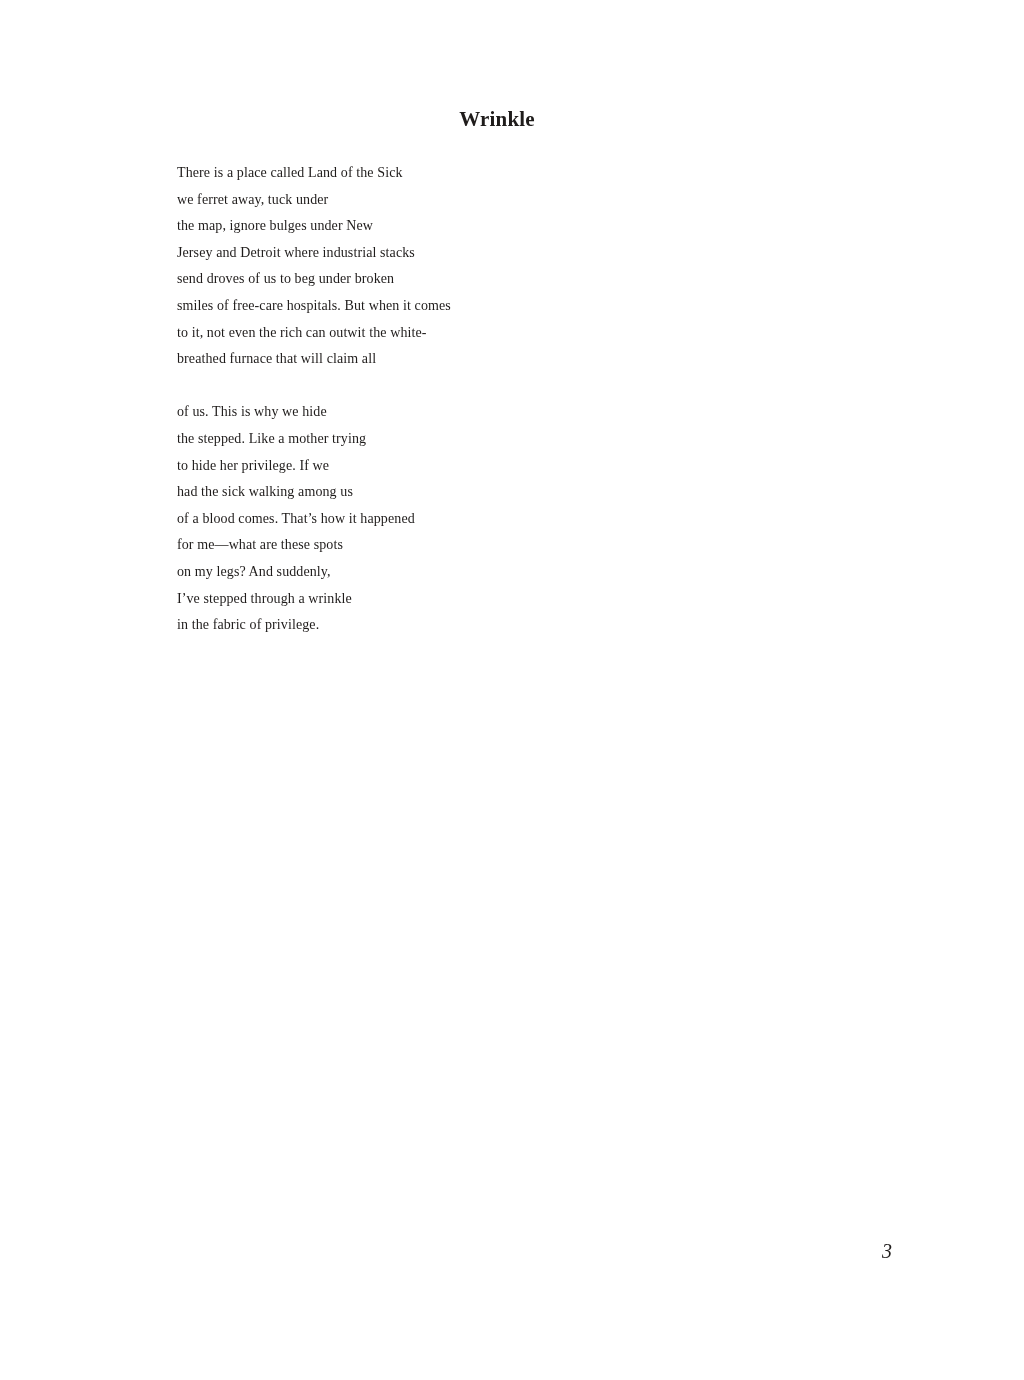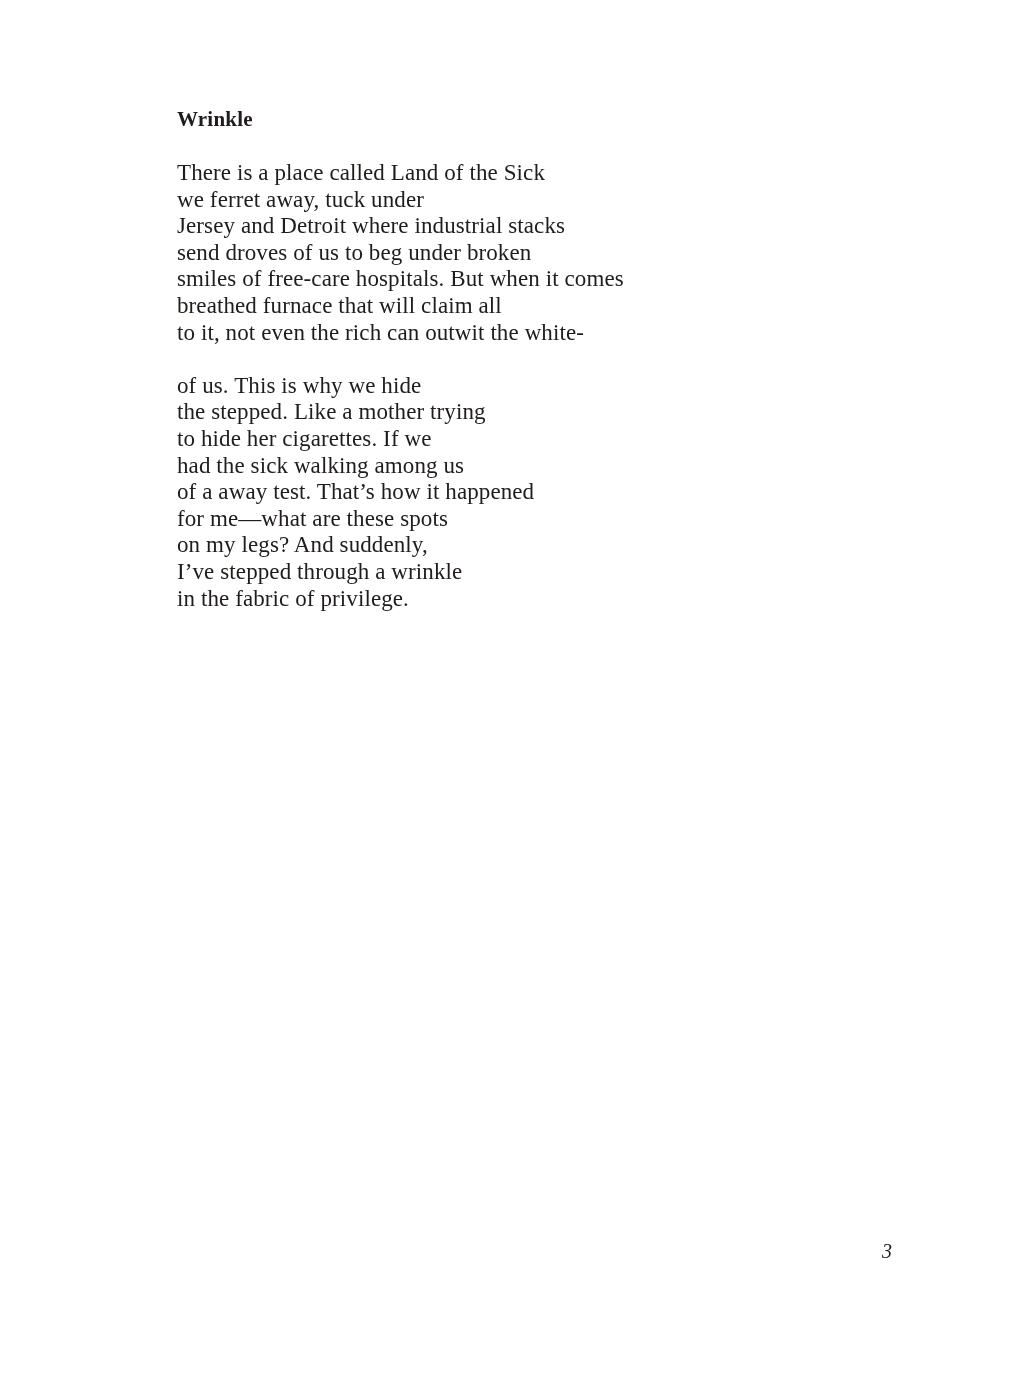--- a/index.html
+++ b/index.html
@@ -22,26 +22,27 @@
     left: 177px;
     top: 106px;
     width: 640px;
   }
   .title {
     font-size: 21px;
     font-weight: bold;
     letter-spacing: 0.2px;
     line-height: 26px;
     margin-bottom: 28px;
+    text-align: center;
   }
   .stanza {
     margin-bottom: 26.6px;
   }
   .line {
-    font-size: 23px;
+    font-size: 14px;
     line-height: 26.6px;
     white-space: pre;
     letter-spacing: 0.1px;
   }
   .page-number {
     position: absolute;
     left: 882px;
     top: 1240px;
     font-size: 20px;
     font-style: italic;
@@ -51,33 +52,34 @@
 </head>
 <body>
 
 <div class="page">
   <div class="content">
     <h1 class="title">Wrinkle</h1>
 
     <div class="stanza">
       <div class="line">There is a place called Land of the Sick</div>
       <div class="line">we ferret away, tuck under</div>
+      <div class="line">the map, ignore bulges under New</div>
       <div class="line">Jersey and Detroit where industrial stacks</div>
       <div class="line">send droves of us to beg under broken</div>
       <div class="line">smiles of free-care hospitals. But when it comes</div>
+      <div class="line">to it, not even the rich can outwit the white-</div>
       <div class="line">breathed furnace that will claim all</div>
-      <div class="line">to it, not even the rich can outwit the white-</div>
     </div>
 
     <div class="stanza">
       <div class="line">of us. This is why we hide</div>
       <div class="line">the stepped. Like a mother trying</div>
-      <div class="line">to hide her cigarettes. If we</div>
+      <div class="line">to hide her privilege. If we</div>
       <div class="line">had the sick walking among us</div>
-      <div class="line">of a away test. That’s how it happened</div>
+      <div class="line">of a blood comes. That’s how it happened</div>
       <div class="line">for me—what are these spots</div>
       <div class="line">on my legs? And suddenly,</div>
       <div class="line">I’ve stepped through a wrinkle</div>
       <div class="line">in the fabric of privilege.</div>
     </div>
   </div>
 
   <div class="page-number">3</div>
 </div>
 

